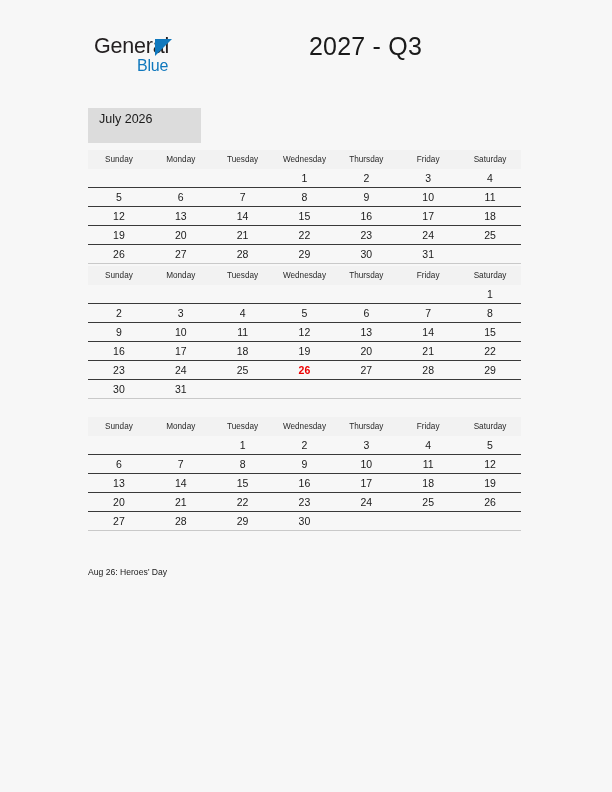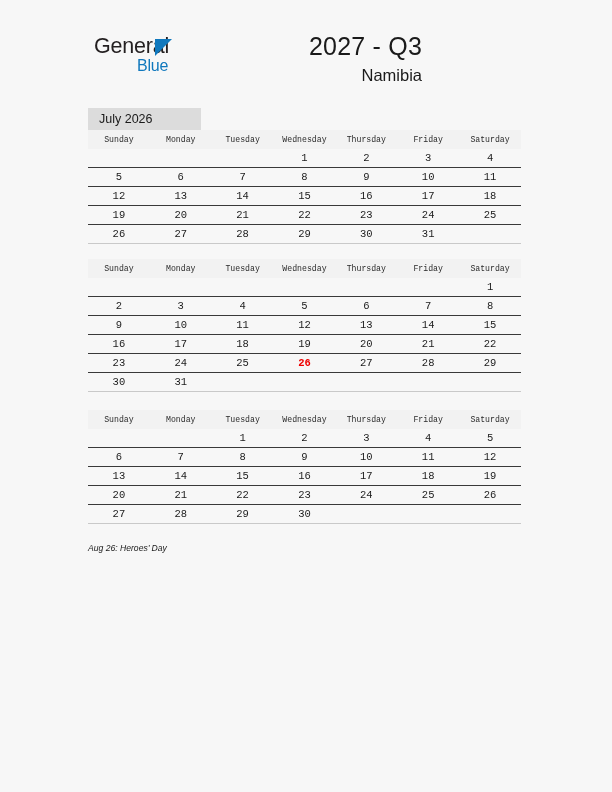--- a/index.html
+++ b/index.html
@@ -95,30 +95,30 @@
   }
   #month-0 { top: 108px; }
   #month-1 { top: 259px; }
   #month-2 { top: 410px; }
 
   .month-title {
     display: inline-block;
     background: #dcdcdc;
     color: #1a1a1a;
     font-size: 12.5px;
-    padding: 4px 10px 4px 11px;
+    padding: 4px 10px 17px 11px;
     min-width: 92px;
     line-height: 1.15;
   }
 
   table.cal {
     border-collapse: collapse;
     width: 433px;
+    margin-top: 7px;
     table-layout: fixed;
-    font-family: Liberation Mono, monospace;
   }
   table.cal th {
     background: #f2f2f2;
     font-size: 8.2px;
     font-weight: normal;
     color: #2a2a2a;
     padding: 5px 0 5px 0;
     text-align: center;
     border: none;
   }
@@ -142,23 +142,22 @@
     font-weight: bold;
   }
   table.cal td.empty {
     color: transparent;
   }
 
   
   .footnotes {
     position: absolute;
     left: 88px;
-    top: 542px;
+    top: 566px;
     width: 433px;
-    font-style: italic;
   }
   .footnote {
     font-size: 8.6px;
     color: #1a1a1a;
     line-height: 1.5;
   }
 </style>
 </head>
 <body>
 
@@ -167,21 +166,20 @@
   <div class="header">
 
     <div class="logo">
       <span class="logo-general">General</span>
       <span class="logo-triangle"></span>
       <span class="logo-blue">Blue</span>
     </div>
 
     <div class="title-block">
       <div class="title-main">2027 - Q3</div>
-      <div class="title-sub">Namibia</div>
     </div>
 
   </div>
 
   <div class="month-block" id="month-0">
     <div class="month-title">July 2026</div>
     <table class="cal">
       <thead>
           <tr>
             <th>Sunday</th>

